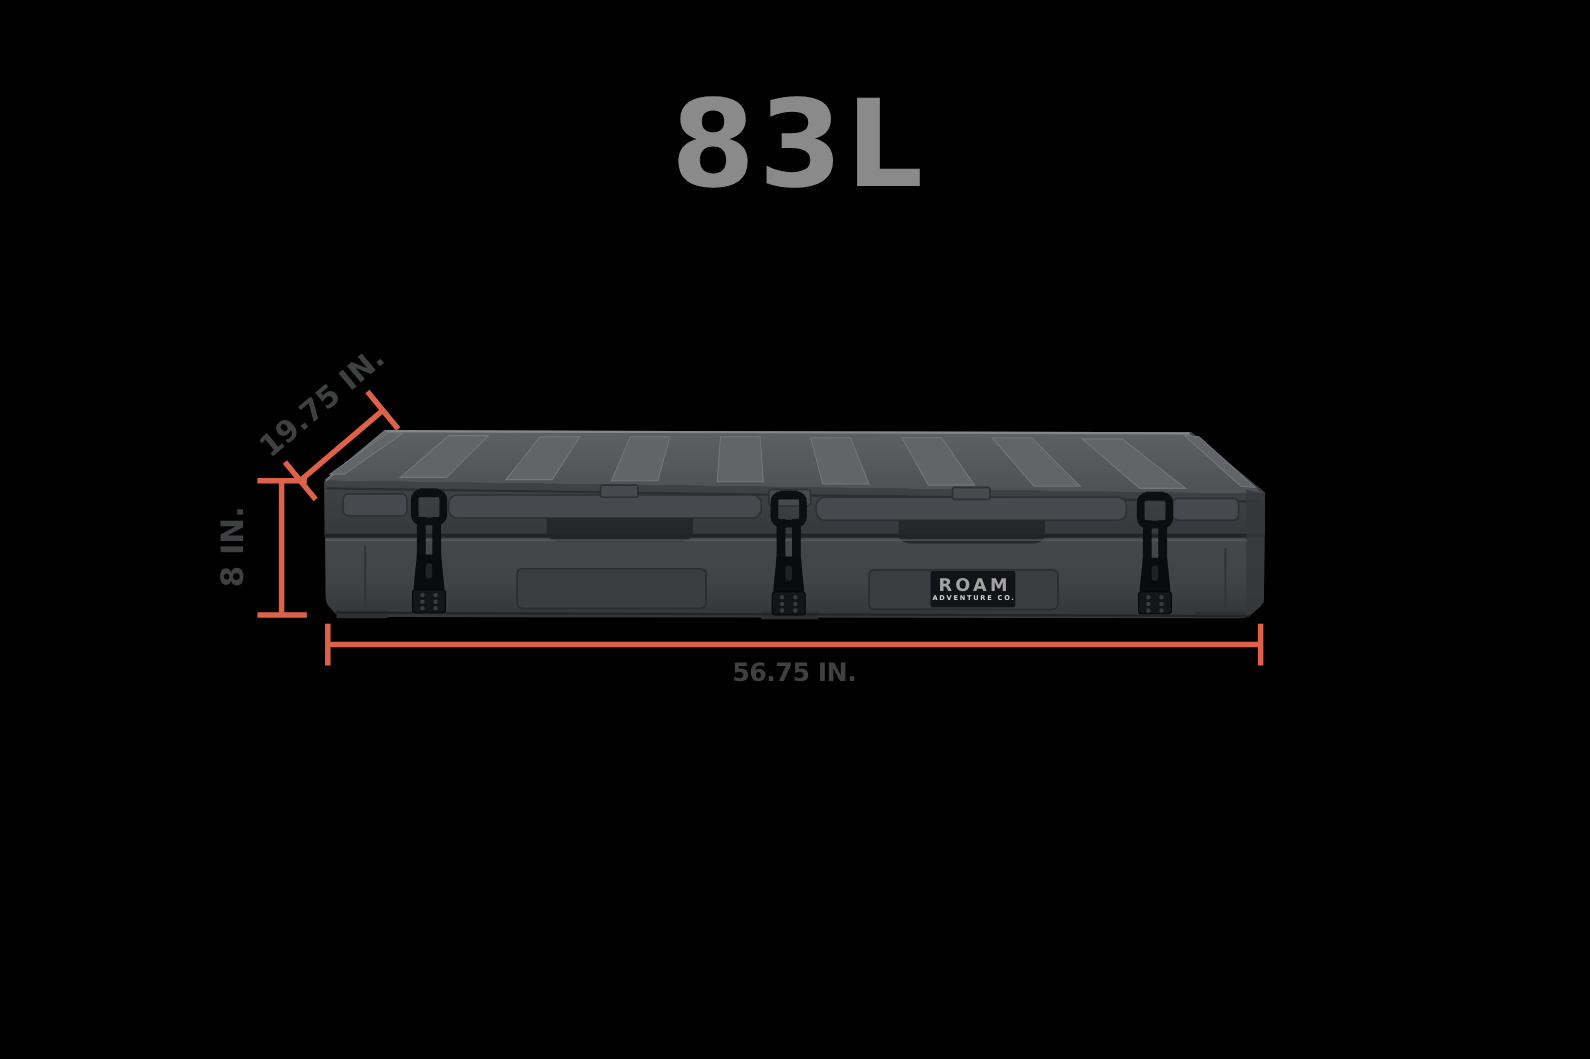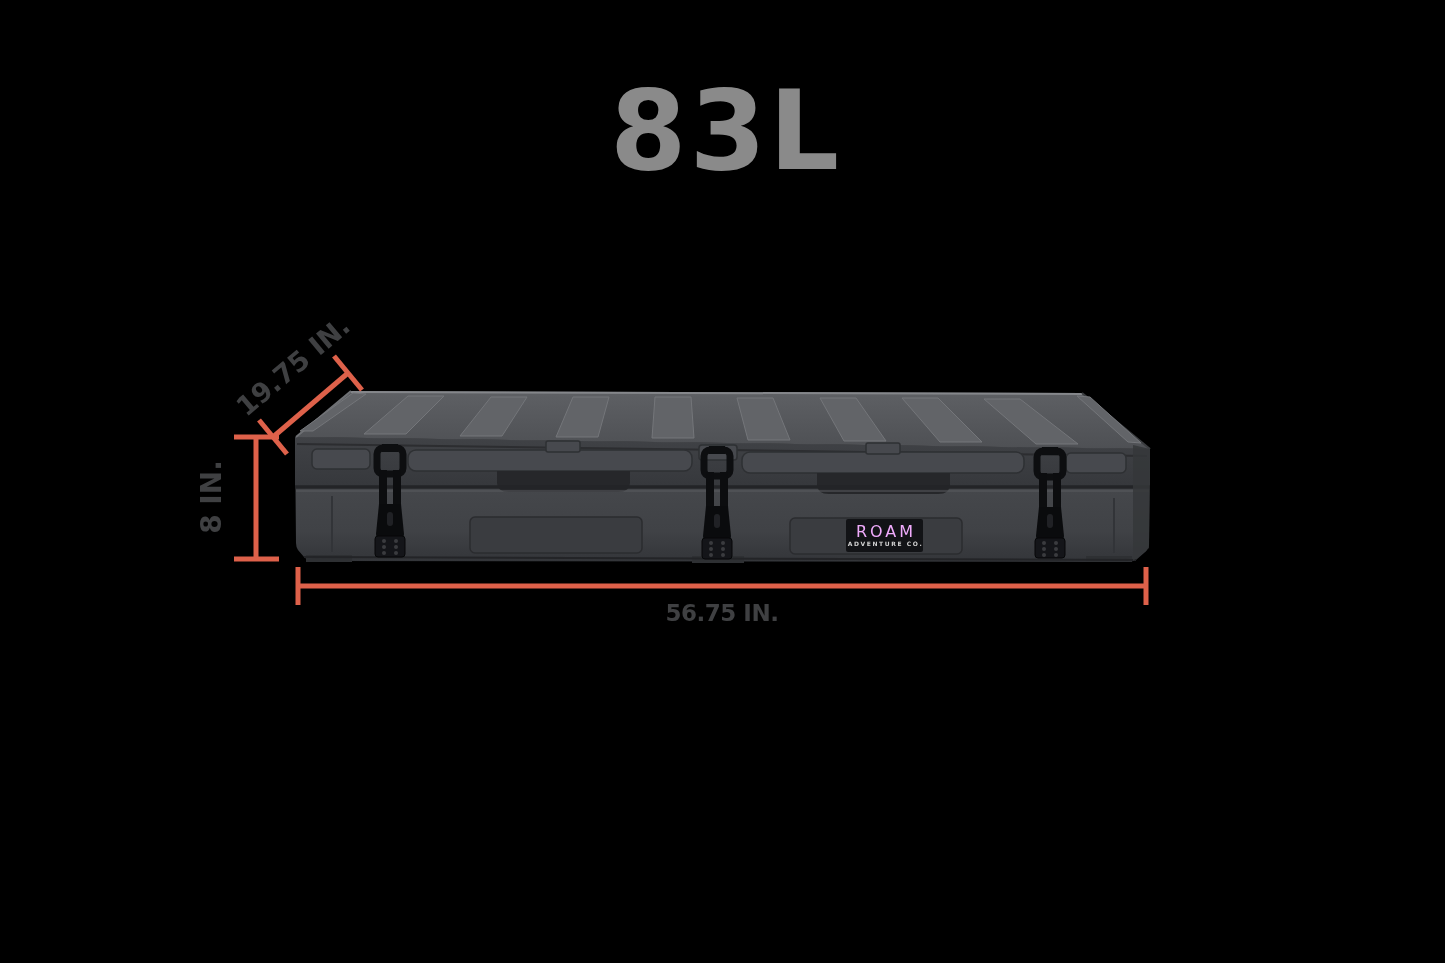--- a/index.html
+++ b/index.html
@@ -49,22 +49,22 @@
     position:absolute;
     left:846px;top:519px;
     width:77px;height:33px;
     background:#121316;
     border-radius:2px;
     display:flex;flex-direction:column;
     align-items:center;justify-content:center;
     gap:1px;
   }
   .badge .brand{
-    color:#f0abfc;
-    font-size:16px;font-weight:normal;
+    color:#a3a3a3;
+    font-size:16px;font-weight:bold;
     letter-spacing:3px;
     line-height:1;
     transform:translateX(1.5px);
   }
   .badge .brand-sub{
     color:#D3D3D3;
     font-size:6px;font-weight:bold;
     letter-spacing:1.6px;
     line-height:1;
     transform:translateX(1px);

